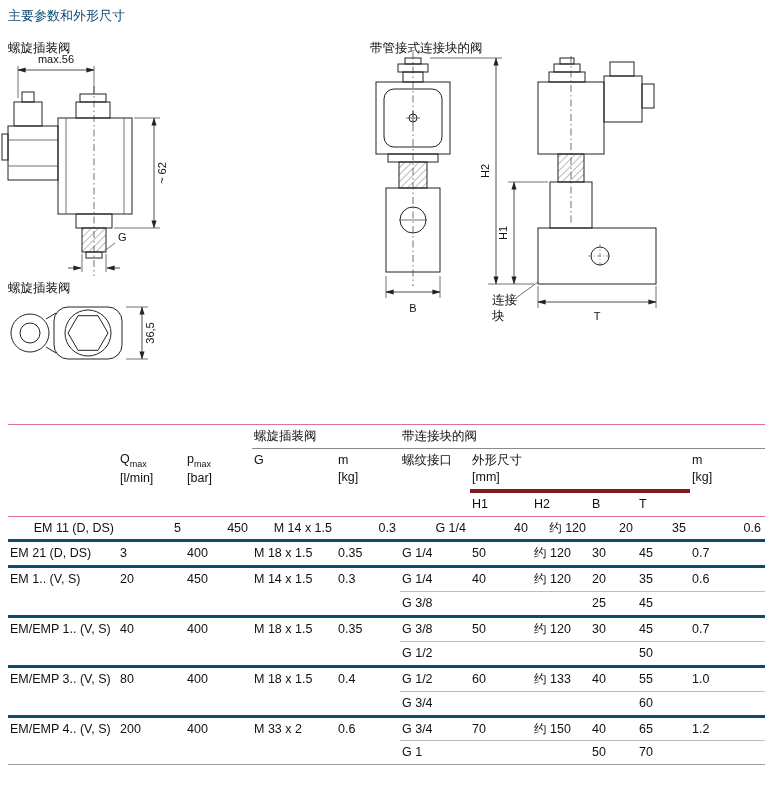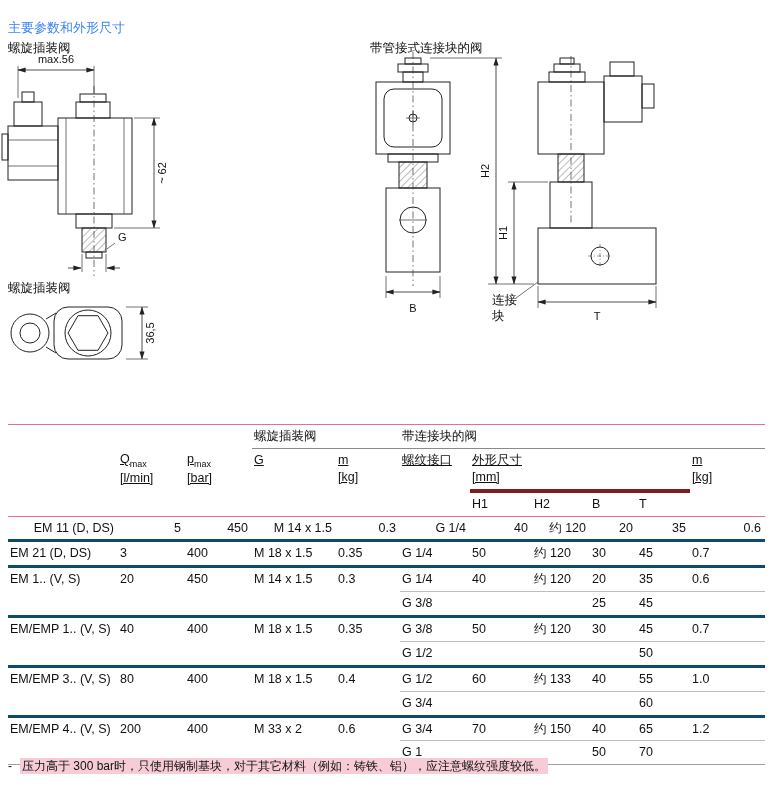--- a/index.html
+++ b/index.html
@@ -1,38 +1,38 @@
 <!DOCTYPE html>
 <html><head>
 <meta charset="utf-8">
 <style>
   * { margin:0; padding:0; box-sizing:border-box; }
   html,body { background:#fff; }
   body { width:773px; height:797px; font-family:"Liberation Sans",sans-serif; color:#111; }
   .page { position:relative; width:773px; height:797px; overflow:hidden; background:#fff; }
-  .page-title { position:absolute; left:8px; top:19px; font-size:13px; font-weight:400; color:#3b82f6; }
+  .page-title { position:absolute; left:8px; top:7px; font-size:13px; font-weight:400; color:#0c4a6e; }
   svg.drawings { position:absolute; left:0; top:36px; }
 
   
   .d-line { fill:none; stroke:#222; stroke-width:1; }
   .d-thin { fill:none; stroke:#444; stroke-width:0.75; }
   .d-dim  { fill:none; stroke:#222; stroke-width:0.8; }
   .d-dash { fill:none; stroke:#333; stroke-width:0.7; stroke-dasharray:7 3 1.5 3; }
   .d-dash-thin { fill:none; stroke:#555; stroke-width:0.6; stroke-dasharray:4 2 1 2; }
   .d-label { font:12.5px "Liberation Sans",sans-serif; fill:#111; }
   .d-dim-text { font:11px "Liberation Sans",sans-serif; fill:#111; }
 
   
   .tbl-wrap { position:absolute; left:8px; top:424px; width:757px; }
   table { border-collapse:collapse; table-layout:fixed; width:757px; font-size:12.5px;
           border-top:1px solid #e2708f; border-bottom:1px solid #9e9e9e; }
   th,td { text-align:left; vertical-align:top; font-weight:400; padding:3px 4px 3px 2px; line-height:1.35; }
   thead th.grp  { height:22px; border-bottom:1px solid #8a8a8a; }
   thead th.dims { border-bottom:4px solid #7f1d1d; }
-  thead tr.hdr-main th { height:40px;text-decoration:underline; }
+  thead tr.hdr-main th { height:40px; }
   thead tr.hdr-sub th { height:21px; }
   tbody td { height:23px; }
   tbody tr.first td { border-top:1px solid #e2708f;text-align:right; }
   tbody tr.main:not(.first) td { border-top:3px solid #0c4a6e; }
   tbody tr.sub td:nth-child(n+6) { border-top:1px solid #bdbdbd; }
   sub { font-size:9px; }
 
   .footnote { position:absolute; left:8px; top:757px; font-size:12px; line-height:1.5; white-space:nowrap; }
   .footnote .dash { display:inline-block; width:12px; }
   .footnote .hl { background:#f7ccd7; padding:1px 2px; }
@@ -347,17 +347,14 @@
           <td></td>
           <td></td>
           <td>50</td>
           <td>70</td>
           <td></td>
         </tr>
       </tbody>
     </table>
   </div>
 
-  <div class="footnote">
-    <span class="dash">-</span><span class="hl">压力高于 300 bar时，只使用钢制基块，对于其它材料（例如：铸铁、铝），应注意螺纹强度较低。</span>
-  </div>
 
 </div>
 
 </body></html>

